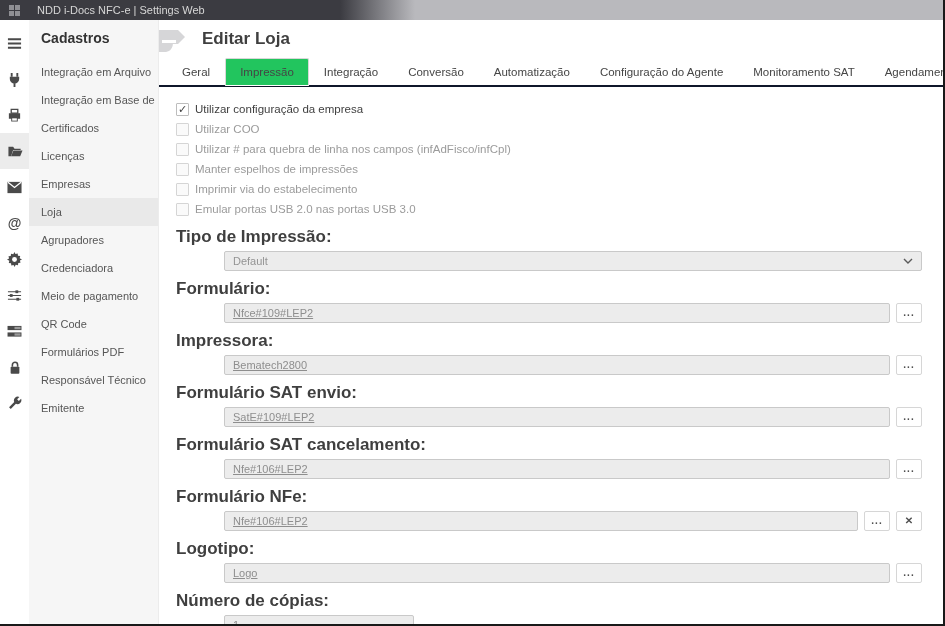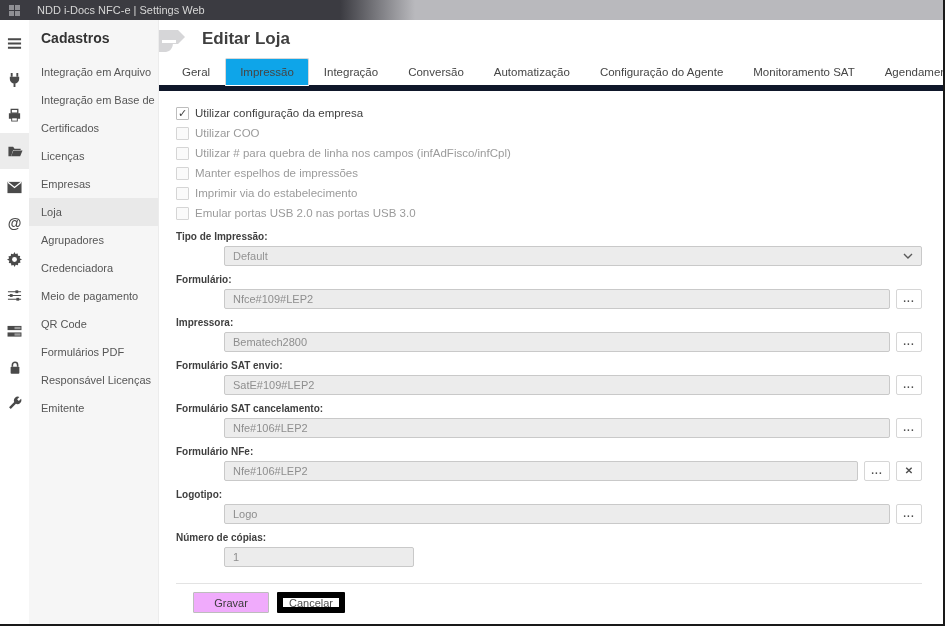--- a/index.html
+++ b/index.html
@@ -35,41 +35,41 @@
   .at-glyph { font-size:14px; font-weight:bold; color:#4a4a4a; }
   .sidebar { width:130px; flex:0 0 130px; background:#f6f6f6; border-right:1px solid #ececec; overflow:hidden; }
   .sidebar-header { font-size:14px; font-weight:bold; color:#333; padding:10px 0 12px 12px; }
   .sidebar-item { font-size:11px; color:#565656; padding:8px 4px 8px 12px; cursor:pointer; white-space:nowrap; }
   .sidebar-item.selected { background:#e9e9e9; }
   
   .content { flex:1; background:#fff; display:flex; flex-direction:column; overflow:hidden; min-width:0; }
   .page-header { height:38px; flex:0 0 38px; display:flex; align-items:center; overflow:hidden; }
   .page-header-icon { margin-left:-7px; flex:0 0 auto; }
   .page-title { font-size:17px; font-weight:600; color:#3f3f3f; margin-left:10px; white-space:nowrap; }
-  .tabs { display:flex; align-items:flex-end; border-bottom:6px solid #0f172a; padding-left:8px; flex:0 0 auto; }
+  .tabs { display:flex; align-items:flex-end; border-bottom:2px solid #0f172a; padding-left:8px; flex:0 0 auto; }
   .tab { font-size:11.5px; color:#454545; padding:7px 14px 7px 14px; cursor:pointer;
          border:1px solid transparent; margin-bottom:-1px; white-space:nowrap; }
-  .tab.active { background:#0ea5e9; border:1px solid #d8d8d8; border-bottom:1px solid #fff; border-radius:2px 2px 0 0; }
+  .tab.active { background:#22c55e; border:1px solid #d8d8d8; border-bottom:1px solid #fff; border-radius:2px 2px 0 0; }
   .form { padding:12px 21px 0 17px; flex:1; }
   
   .cb-row { display:flex; align-items:center; height:20px; cursor:default; }
   .cb-box { width:13px; height:13px; border:1px solid #bdbdbd; background:#fff; border-radius:1px;
             display:flex; align-items:center; justify-content:center; flex:0 0 13px; }
   .cb-check { font-size:11px; line-height:11px; color:#3f3f3f; visibility:hidden; }
   .cb-row.checked .cb-check { visibility:visible; }
   .cb-label { font-size:11.5px; color:#3f3f3f; margin-left:6px; white-space:nowrap; }
   .cb-row.disabled .cb-label { color:#9b9b9b; }
   .cb-row.disabled .cb-box { border-color:#d5d5d5; background:#fafafa; }
   
-  .field-label { font-size:10px; font-weight:bold; color:#3f3f3f; margin:8px 0 4px 0; }
+  .field-label { font-size:17px; font-weight:bold; color:#3f3f3f; margin:8px 0 4px 0; }
   .field-row { display:flex; align-items:center;margin-left:48px; }
   .text-input {
     height:20px; background:#ececec; border:1px solid #c9c9c9; border-radius:2px;
     color:#8e8e8e; font-size:11px; padding:0 8px; width:100%; flex:1;
-    font-family:"Liberation Sans", sans-serif; outline:none;
+    font-family:"Liberation Sans", sans-serif; outline:none;text-decoration:underline;
   }
   .select-box {
     height:20px; background:#ececec; border:1px solid #c9c9c9; border-radius:2px;
     color:#949494; font-size:11px; padding:0 8px; width:100%;
     display:flex; align-items:center; justify-content:space-between;
   }
   .small-input { flex:0 0 190px; width:190px; }
   .lookup-btn, .clear-btn {
     width:26px; height:20px; margin-left:6px; flex:0 0 26px;
     background:#fff; border:1px solid #d6d6d6; border-radius:2px;
@@ -177,21 +177,21 @@
       <div class="sidebar-item">Integração em Base de Dados</div>
       <div class="sidebar-item">Certificados</div>
       <div class="sidebar-item">Licenças</div>
       <div class="sidebar-item">Empresas</div>
       <div class="sidebar-item selected">Loja</div>
       <div class="sidebar-item">Agrupadores</div>
       <div class="sidebar-item">Credenciadora</div>
       <div class="sidebar-item">Meio de pagamento</div>
       <div class="sidebar-item">QR Code</div>
       <div class="sidebar-item">Formulários PDF</div>
-      <div class="sidebar-item">Responsável Licenças</div>
+      <div class="sidebar-item">Responsável Técnico</div>
       <div class="sidebar-item">Emitente</div>
     </div>
 
     <div class="content">
       <div class="page-header">
         <svg class="page-header-icon" width="40" height="30" viewBox="0 0 40 30">
           <path d="M6 6 L26 6 L33 13 L26 20 L6 20 Z" fill="#d6d6d8"></path>
           <path d="M2 14 a8 8 0 0 0 0 14 l12 0 a8 8 0 0 0 4-14 z" fill="#d6d6d8"></path>
           <rect x="10" y="16" width="14" height="3" fill="#ffffff"></rect>
         </svg>

